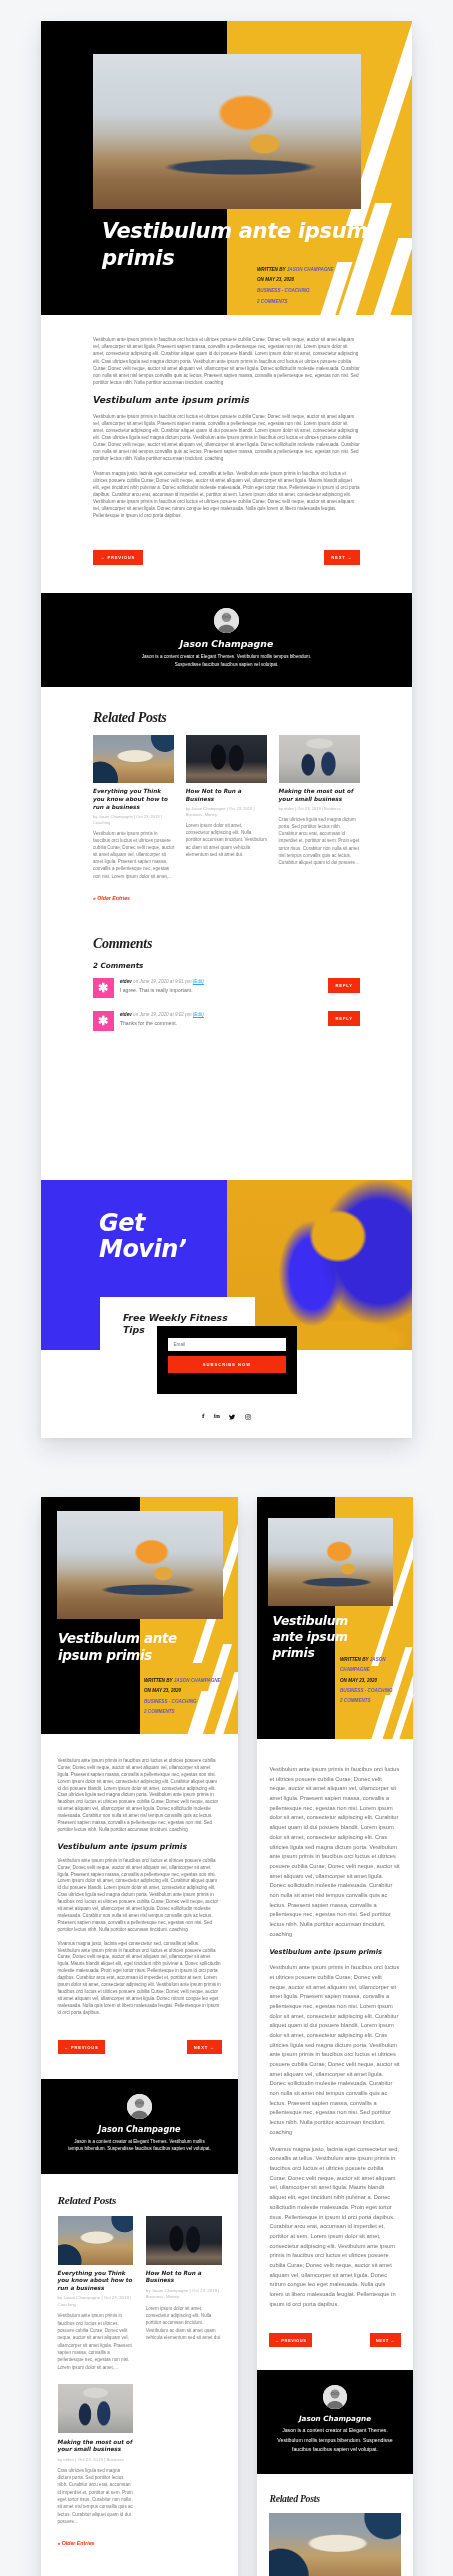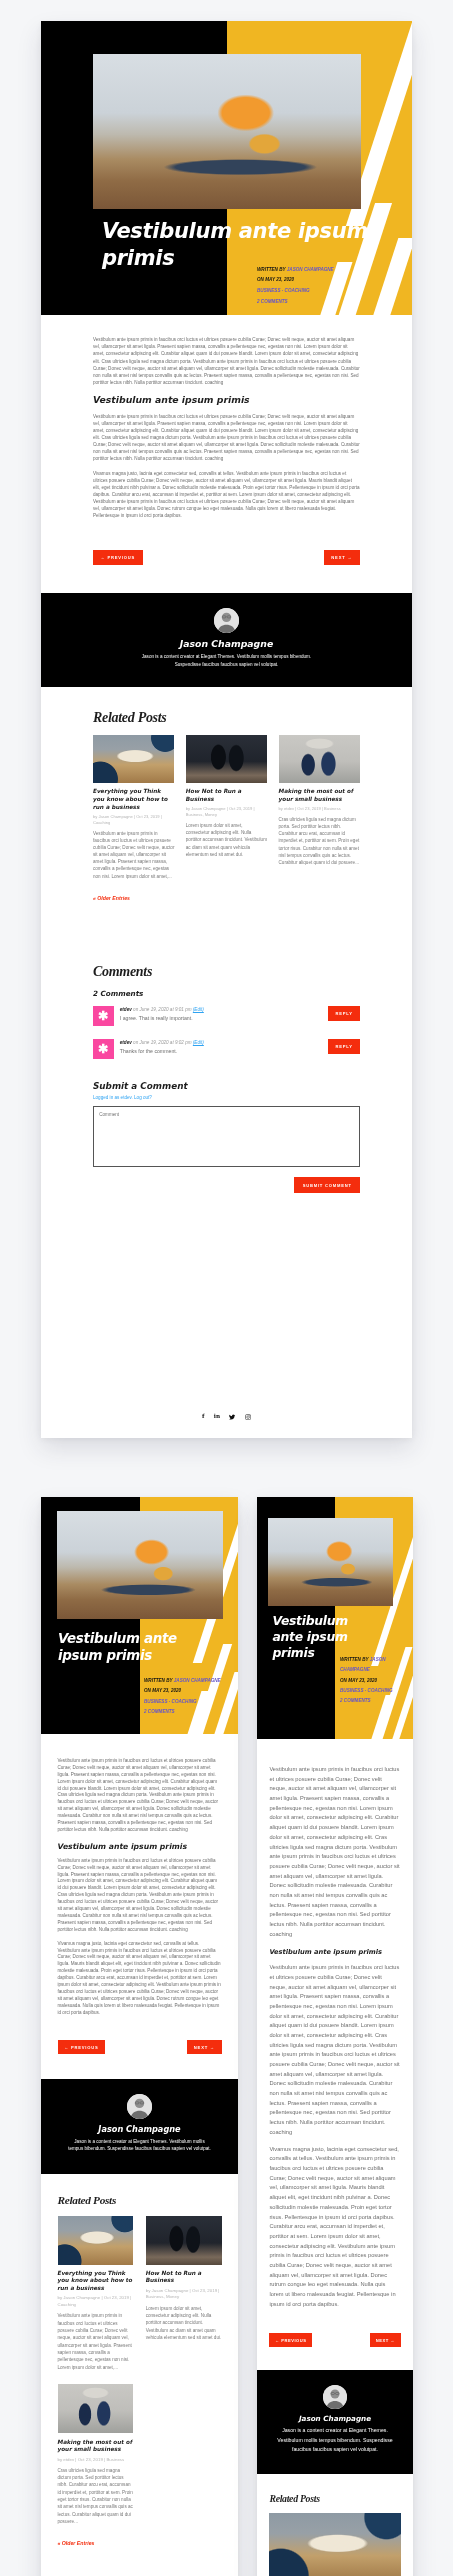--- a/index.html
+++ b/index.html
@@ -100,21 +100,21 @@
   .rp-excerpt{color:#7a7a7a;margin:0;}
   .d1 .rp-title{font-size:5.7px;}  .d1 .rp-meta{font-size:4.1px;}  .d1 .rp-excerpt{font-size:4.6px;line-height:1.55;}
   .d2 .rp-title{font-size:5.7px;}  .d2 .rp-meta{font-size:4.4px;} .d2 .rp-excerpt{font-size:4.6px;line-height:1.6;}
   .older{display:inline-block;color:#F42D0D;font-weight:bold;font-style:italic;text-decoration:none;}
   .d1 .older-wrap{padding:13.4px 52px 20.6px;}
   .d2 .older-wrap{padding:12.4px 16.5px 18.5px;}
   .d1 .older{font-size:5.2px;} .d2 .older{font-size:5.2px;}
   
   .d1 .comments{padding:13.4px 52px 0;}
   .d2 .comments{padding:11.3px 16.5px 0;}
-  .d1 .comments .sec-heading{font-size:14px;margin-top:28px;}
+  .d1 .comments .sec-heading{font-size:14px;}
   .count{color:#1E1E1E;font-family:"DejaVu Sans",sans-serif;font-weight:bold;font-style:italic;margin:0 0 7.2px;}
   .d1 .count{font-size:7.2px;}
   .comment{position:relative;display:flex;gap:6.2px;margin:0 0 12.4px;padding-right:33px;}
   .c-avatar{flex:0 0 auto;background:#FA47A0;color:#fff;display:flex;align-items:center;justify-content:center;font-weight:bold;}
   .d1 .c-avatar{width:20.6px;height:20.6px;font-size:12.4px;}
   .c-head{margin:1px 0 3.1px;}
   .c-author{color:#1E1E1E;font-weight:bold;font-style:italic;}
   .c-date{color:#9a9a9a;font-style:italic;}
   .c-edit{color:#2EA3F2;font-style:italic;}
   .c-text{margin:0;color:#6E6E6E;}
@@ -246,27 +246,38 @@
         <div class="c-avatar">
             <span>✱</span>
           </div>
         <div class="c-body">
           <div class="c-head"><span class="c-author">etdev</span><span class="c-date"> on June 19, 2020 at 9:02 pm </span><a href="#" class="c-edit">(Edit)</a></div>
           <p class="c-text">Thanks for the comment.</p>
         </div>
         <button class="btn reply">REPLY</button>
       </div>
     </section>
-    <section class="cform">
-      <h3 class="form-h">Submit a Comment</h3>
-      <p class="logged">Logged in as etdev. Log out?</p>
-      <textarea class="ta" placeholder="Comment" style=""></textarea>
-      <div class="submit-row"><button class="btn sbtn">SUBMIT COMMENT</button></div>
-    </section>
   </div>
+  <section class="cta">
+    <div class="cta-bg">
+      <div class="cta-blue"></div>
+      <div class="cta-img"></div>
+    </div>
+    <h2 class="cta-title">
+        <span>Get</span>
+        <span>Movin’</span>
+      </h2>
+    <div class="cta-card">
+        <h3>Free Weekly Fitness Tips</h3>
+      </div>
+    <div class="cta-box">
+      <input class="cta-email" placeholder="Email" style="">
+      <button class="btn cta-sub">SUBSCRIBE NOW</button>
+    </div>
+  </section>
   <div class="social">
     <span class="sicon">f</span>
     <span class="sicon">in</span>
     <span class="sicon">
         <svg width="6.2" height="6.2" viewBox="0 0 24 24" fill="#111">
           <path d="M24 4.6c-.9.4-1.8.6-2.8.8a4.9 4.9 0 0 0 2.1-2.7c-.9.6-2 1-3.1 1.2a4.9 4.9 0 0 0-8.4 4.5A13.9 13.9 0 0 1 1.6 3.2a4.9 4.9 0 0 0 1.5 6.5c-.8 0-1.5-.2-2.2-.6v.1c0 2.4 1.7 4.4 3.9 4.8a5 5 0 0 1-2.2.1 4.9 4.9 0 0 0 4.6 3.4A9.9 9.9 0 0 1 0 19.5a13.9 13.9 0 0 0 7.5 2.2c9.1 0 14-7.5 14-14v-.6c1-.7 1.8-1.6 2.5-2.5z"></path>
         </svg>
       </span>
     <span class="sicon">
         <svg width="6.2" height="6.2" viewBox="0 0 24 24" fill="none" stroke="#111" stroke-width="2">

